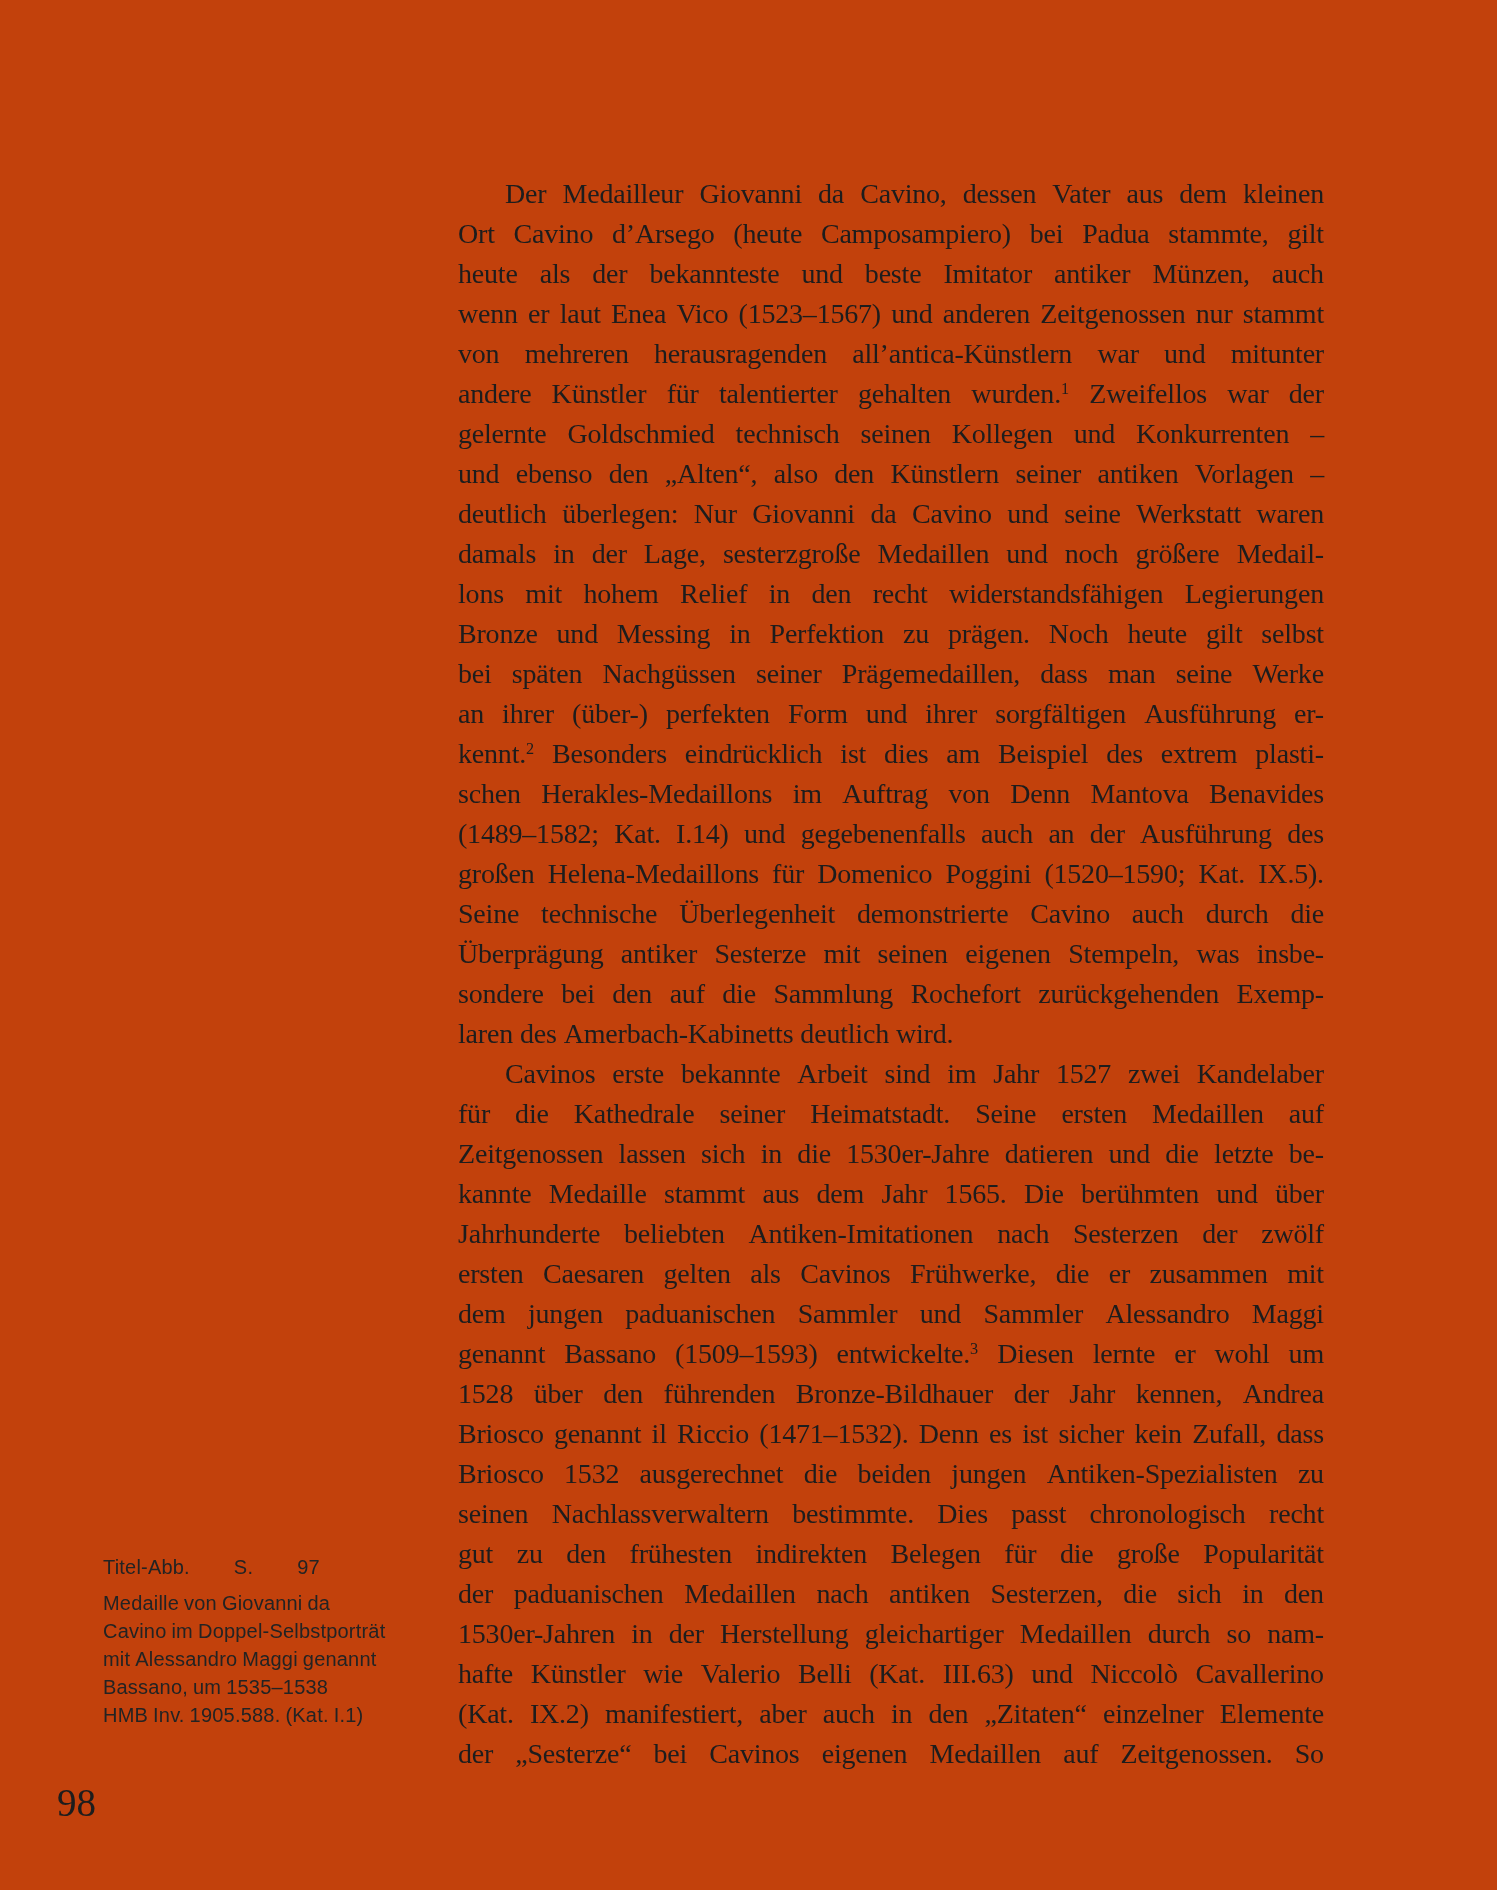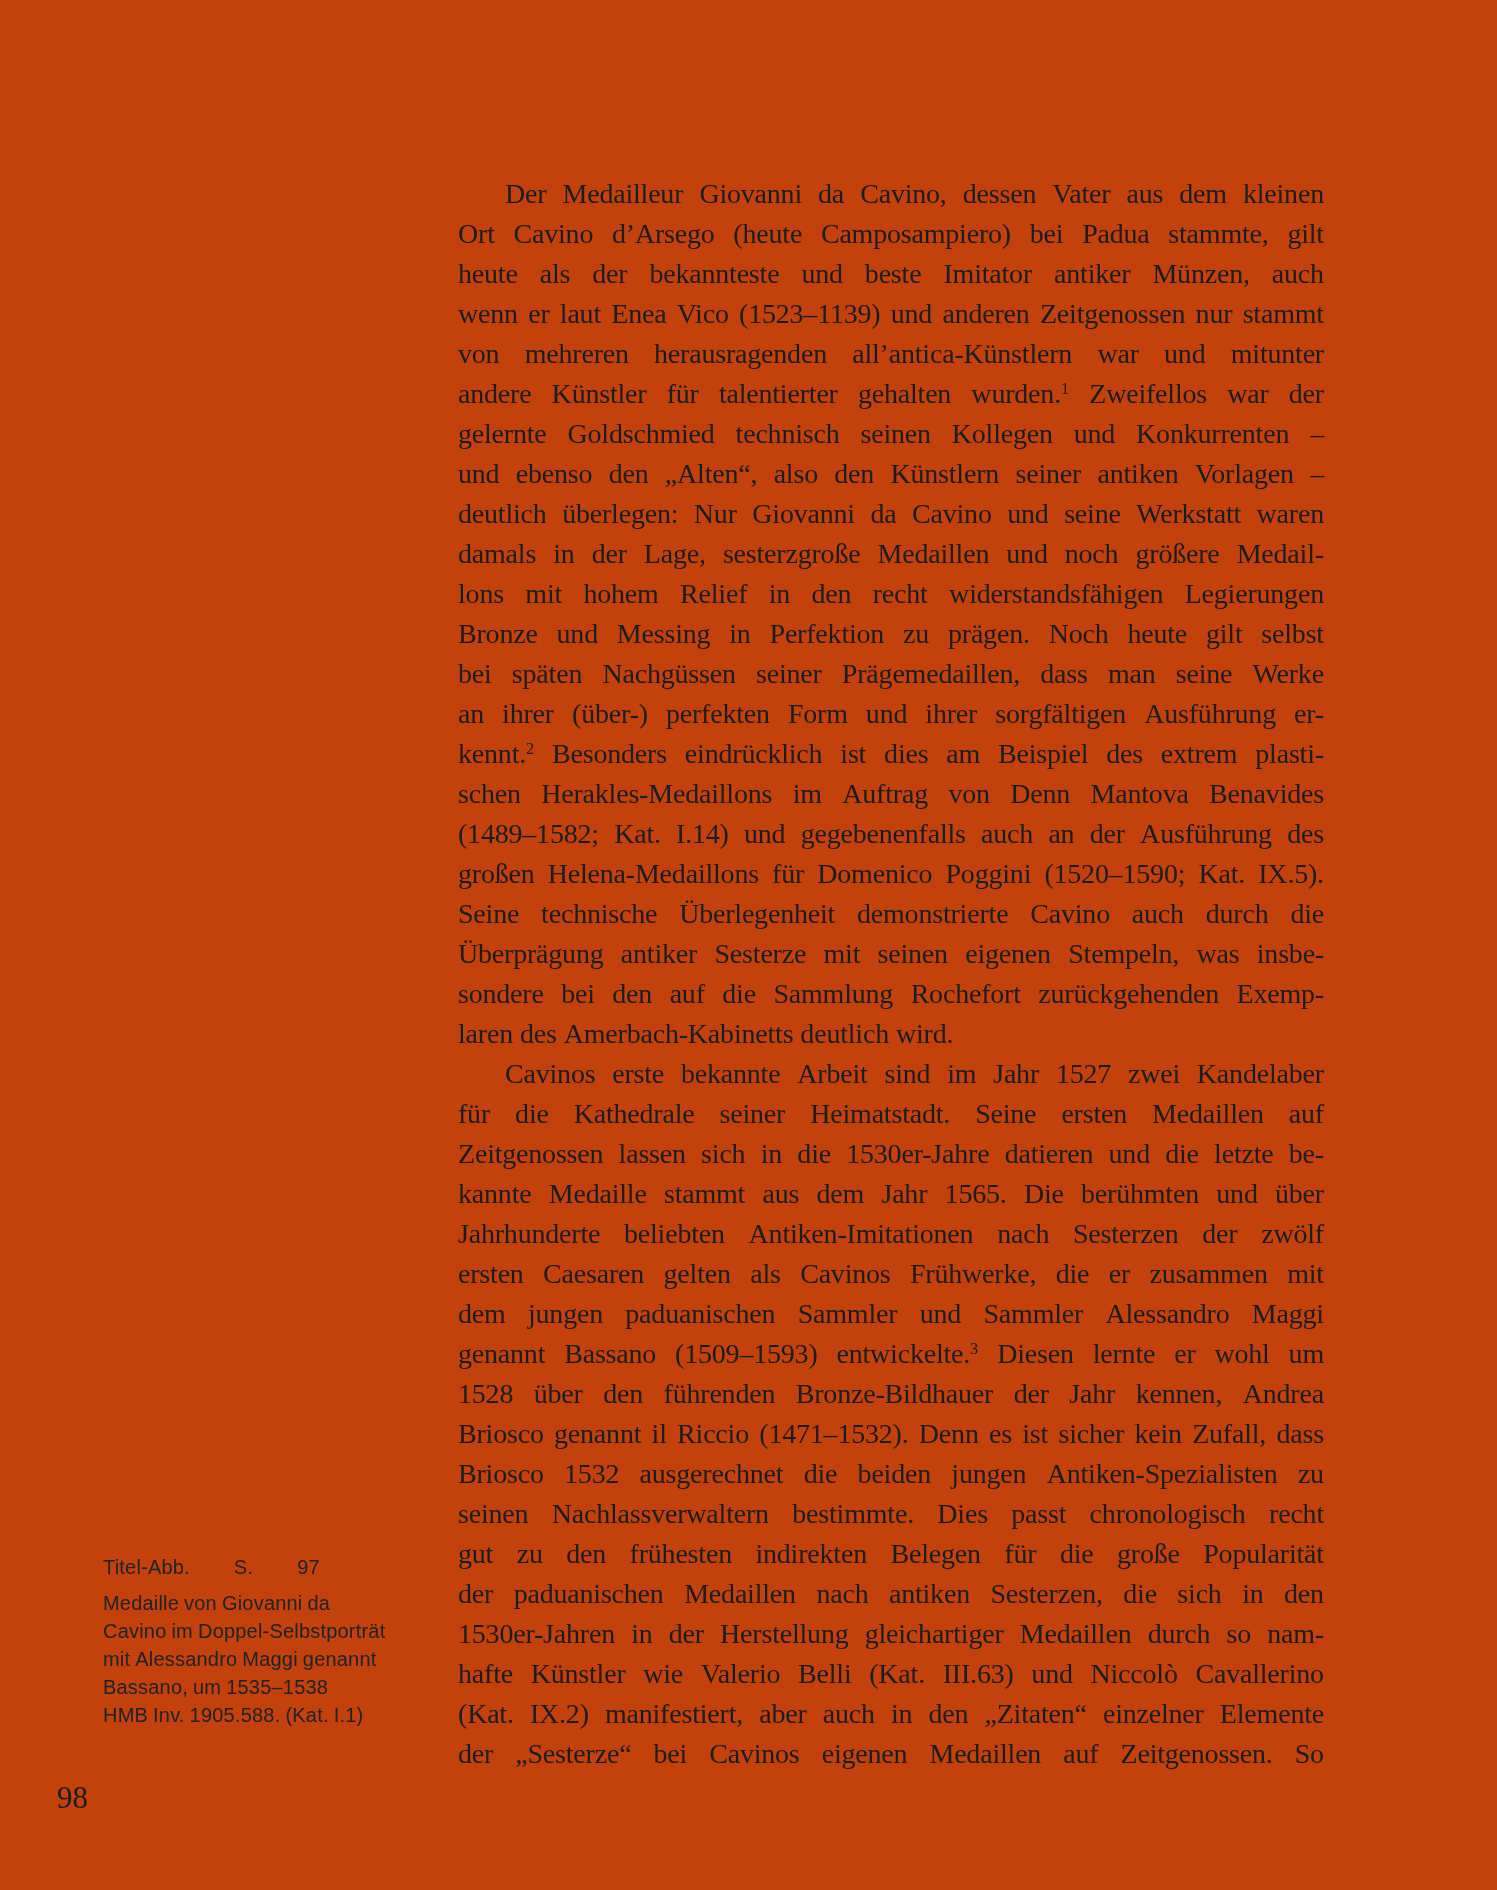--- a/index.html
+++ b/index.html
@@ -23,21 +23,21 @@
   .sidenote { position:absolute; left:103px; top:1556px; width:330px; }
   .cap-line {
     display:flex; justify-content:flex-start; column-gap:5px; align-items:baseline;
     height:28px;
     font-family:"Liberation Sans", sans-serif; font-size:20px;
     letter-spacing:0.2px; color:#232323;
   }
   .cap-line:first-child { margin-bottom:8px;gap:44px; }
   .page-number {
     position:absolute; left:57px; top:1780px;
-    font-family:"Liberation Serif", serif; font-size:31px; color:#1d1d1d;
+    font-family:"Liberation Serif", serif; font-size:39px; color:#1d1d1d;
   }
 </style>
 </head>
 <body>
 
 <div class="page">
   <main class="body-text">
       <div class="line ind">
         <span class="w"><span>Der</span></span>
         <span class="w"><span>Medailleur</span></span>
@@ -72,21 +72,21 @@
         <span class="w"><span>antiker</span></span>
         <span class="w"><span>Münzen,</span></span>
         <span class="w"><span>auch</span></span>
       </div>
       <div class="line">
         <span class="w"><span>wenn</span></span>
         <span class="w"><span>er</span></span>
         <span class="w"><span>laut</span></span>
         <span class="w"><span>Enea</span></span>
         <span class="w"><span>Vico</span></span>
-        <span class="w"><span>(1523–1139)</span></span>
+        <span class="w"><span>(1523–1567)</span></span>
         <span class="w"><span>und</span></span>
         <span class="w"><span>anderen</span></span>
         <span class="w"><span>Zeitgenossen</span></span>
         <span class="w"><span>nur</span></span>
         <span class="w"><span>stammt</span></span>
       </div>
       <div class="line">
         <span class="w"><span>von</span></span>
         <span class="w"><span>mehreren</span></span>
         <span class="w"><span>herausragenden</span></span>

